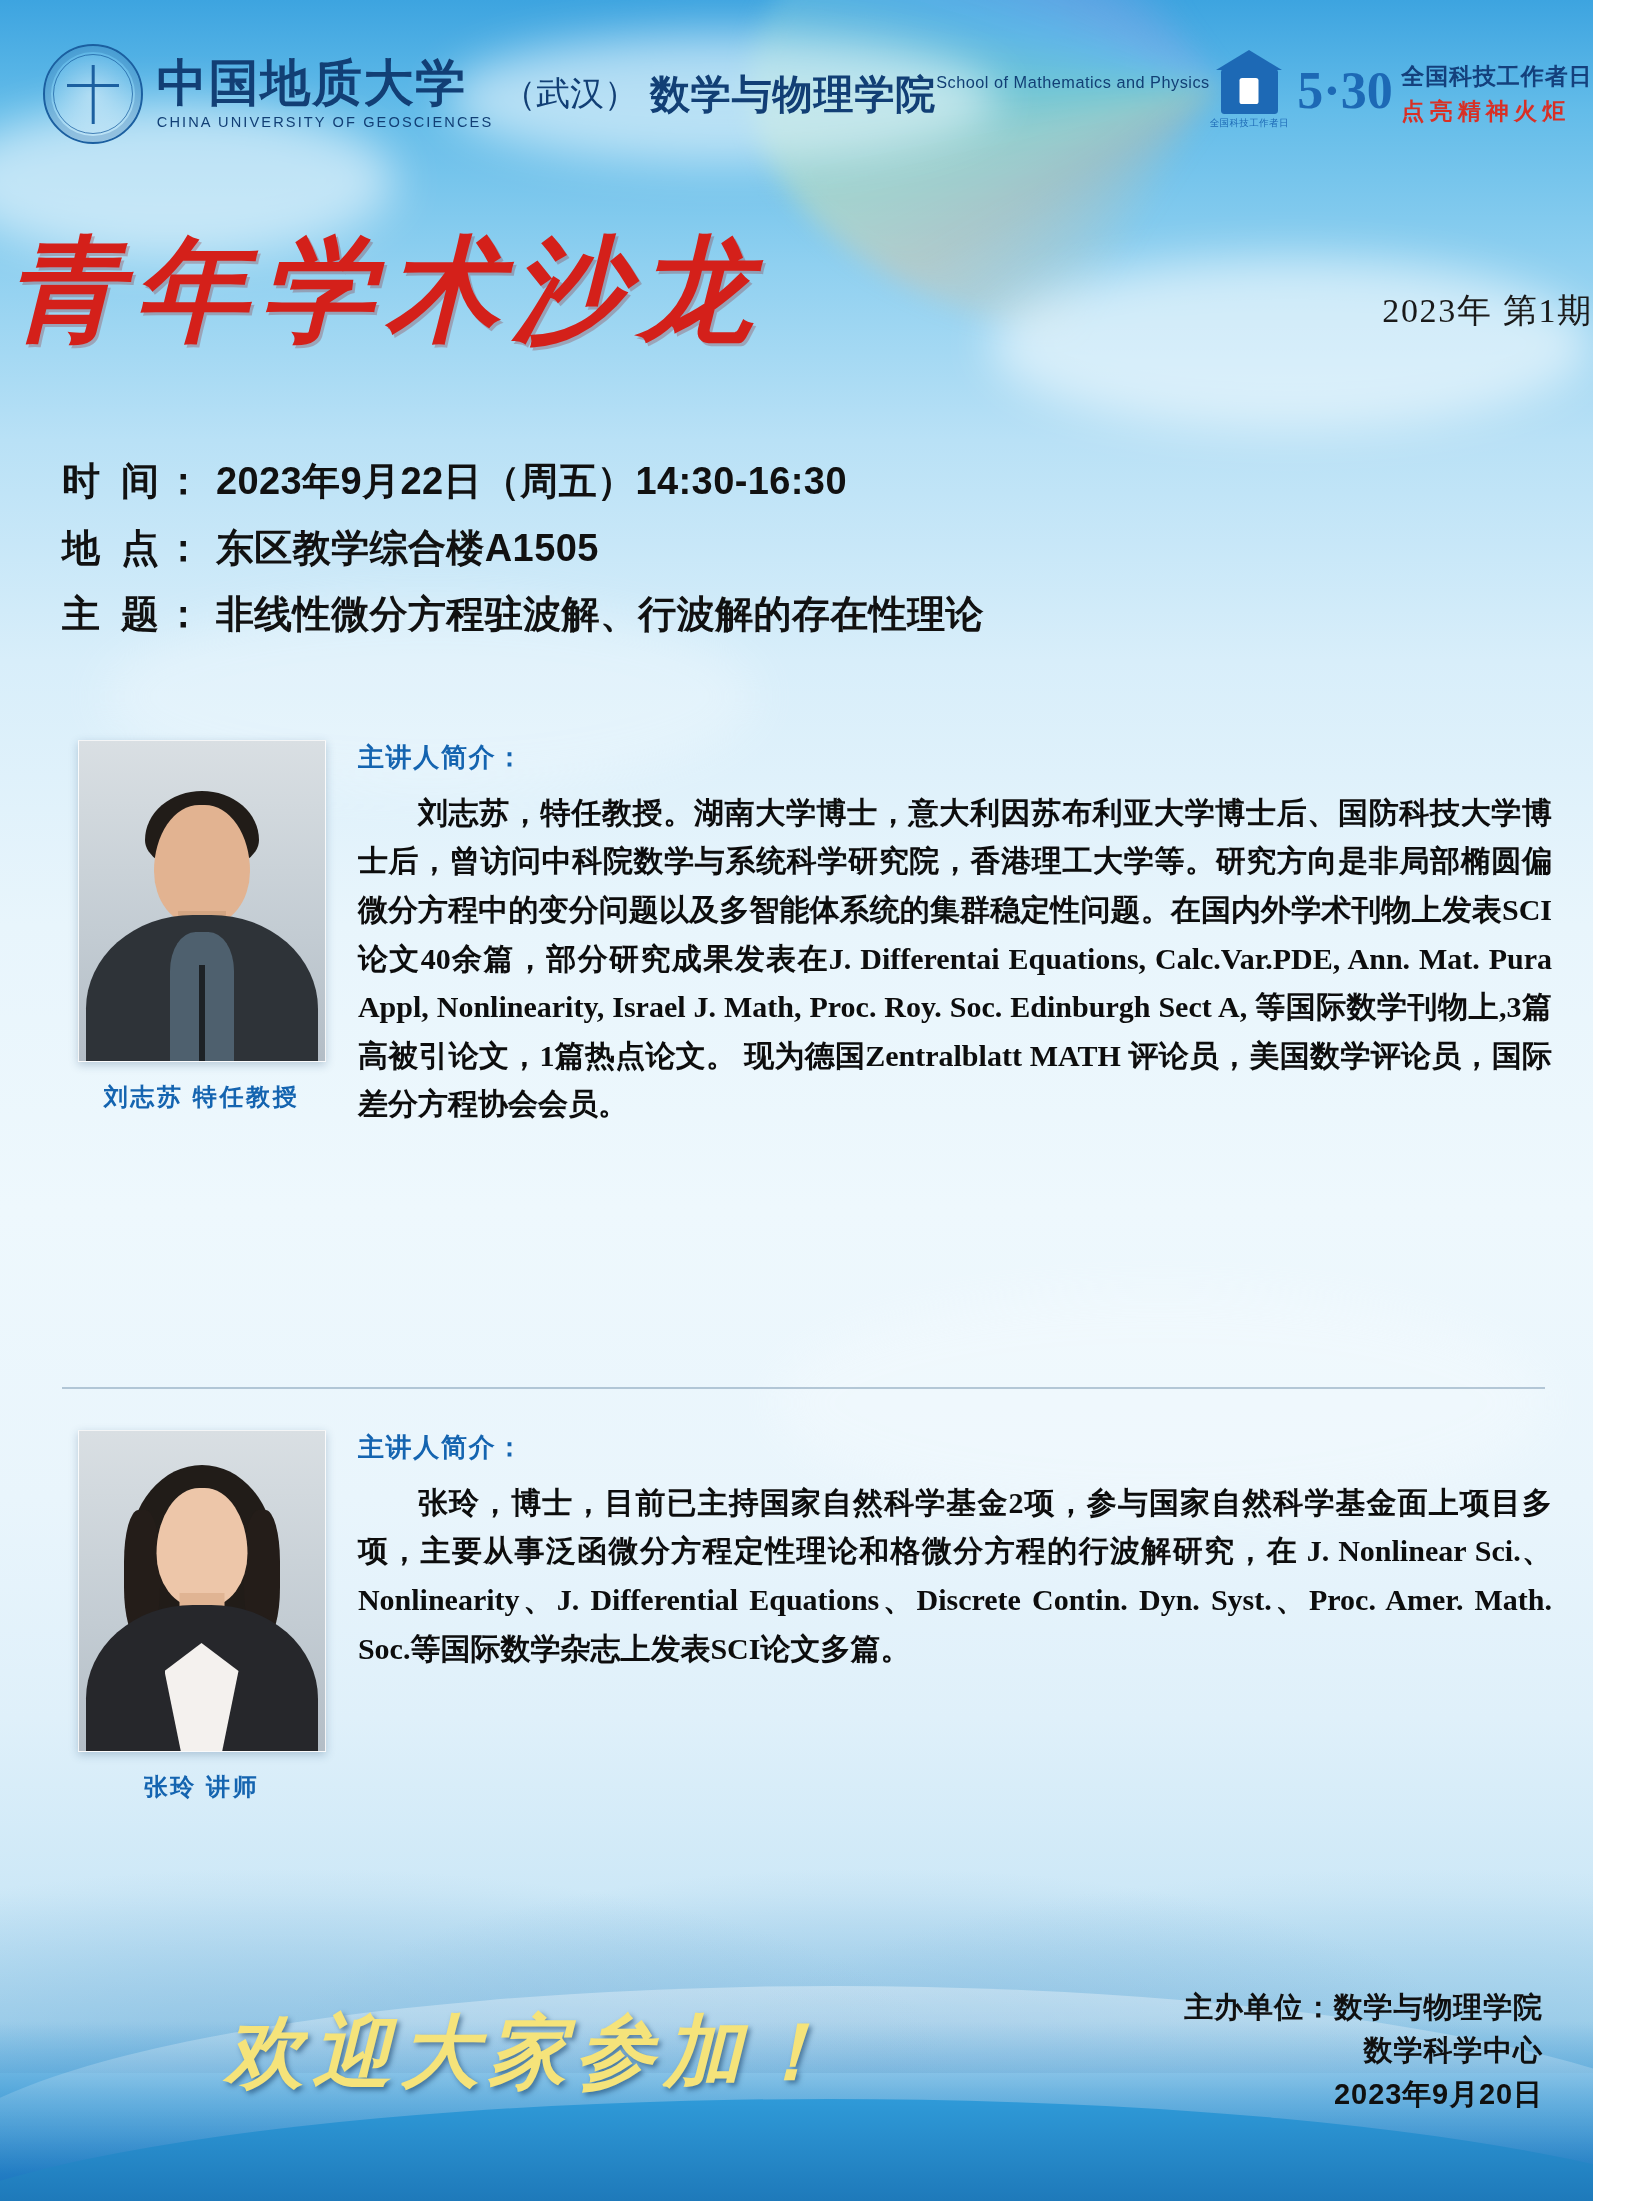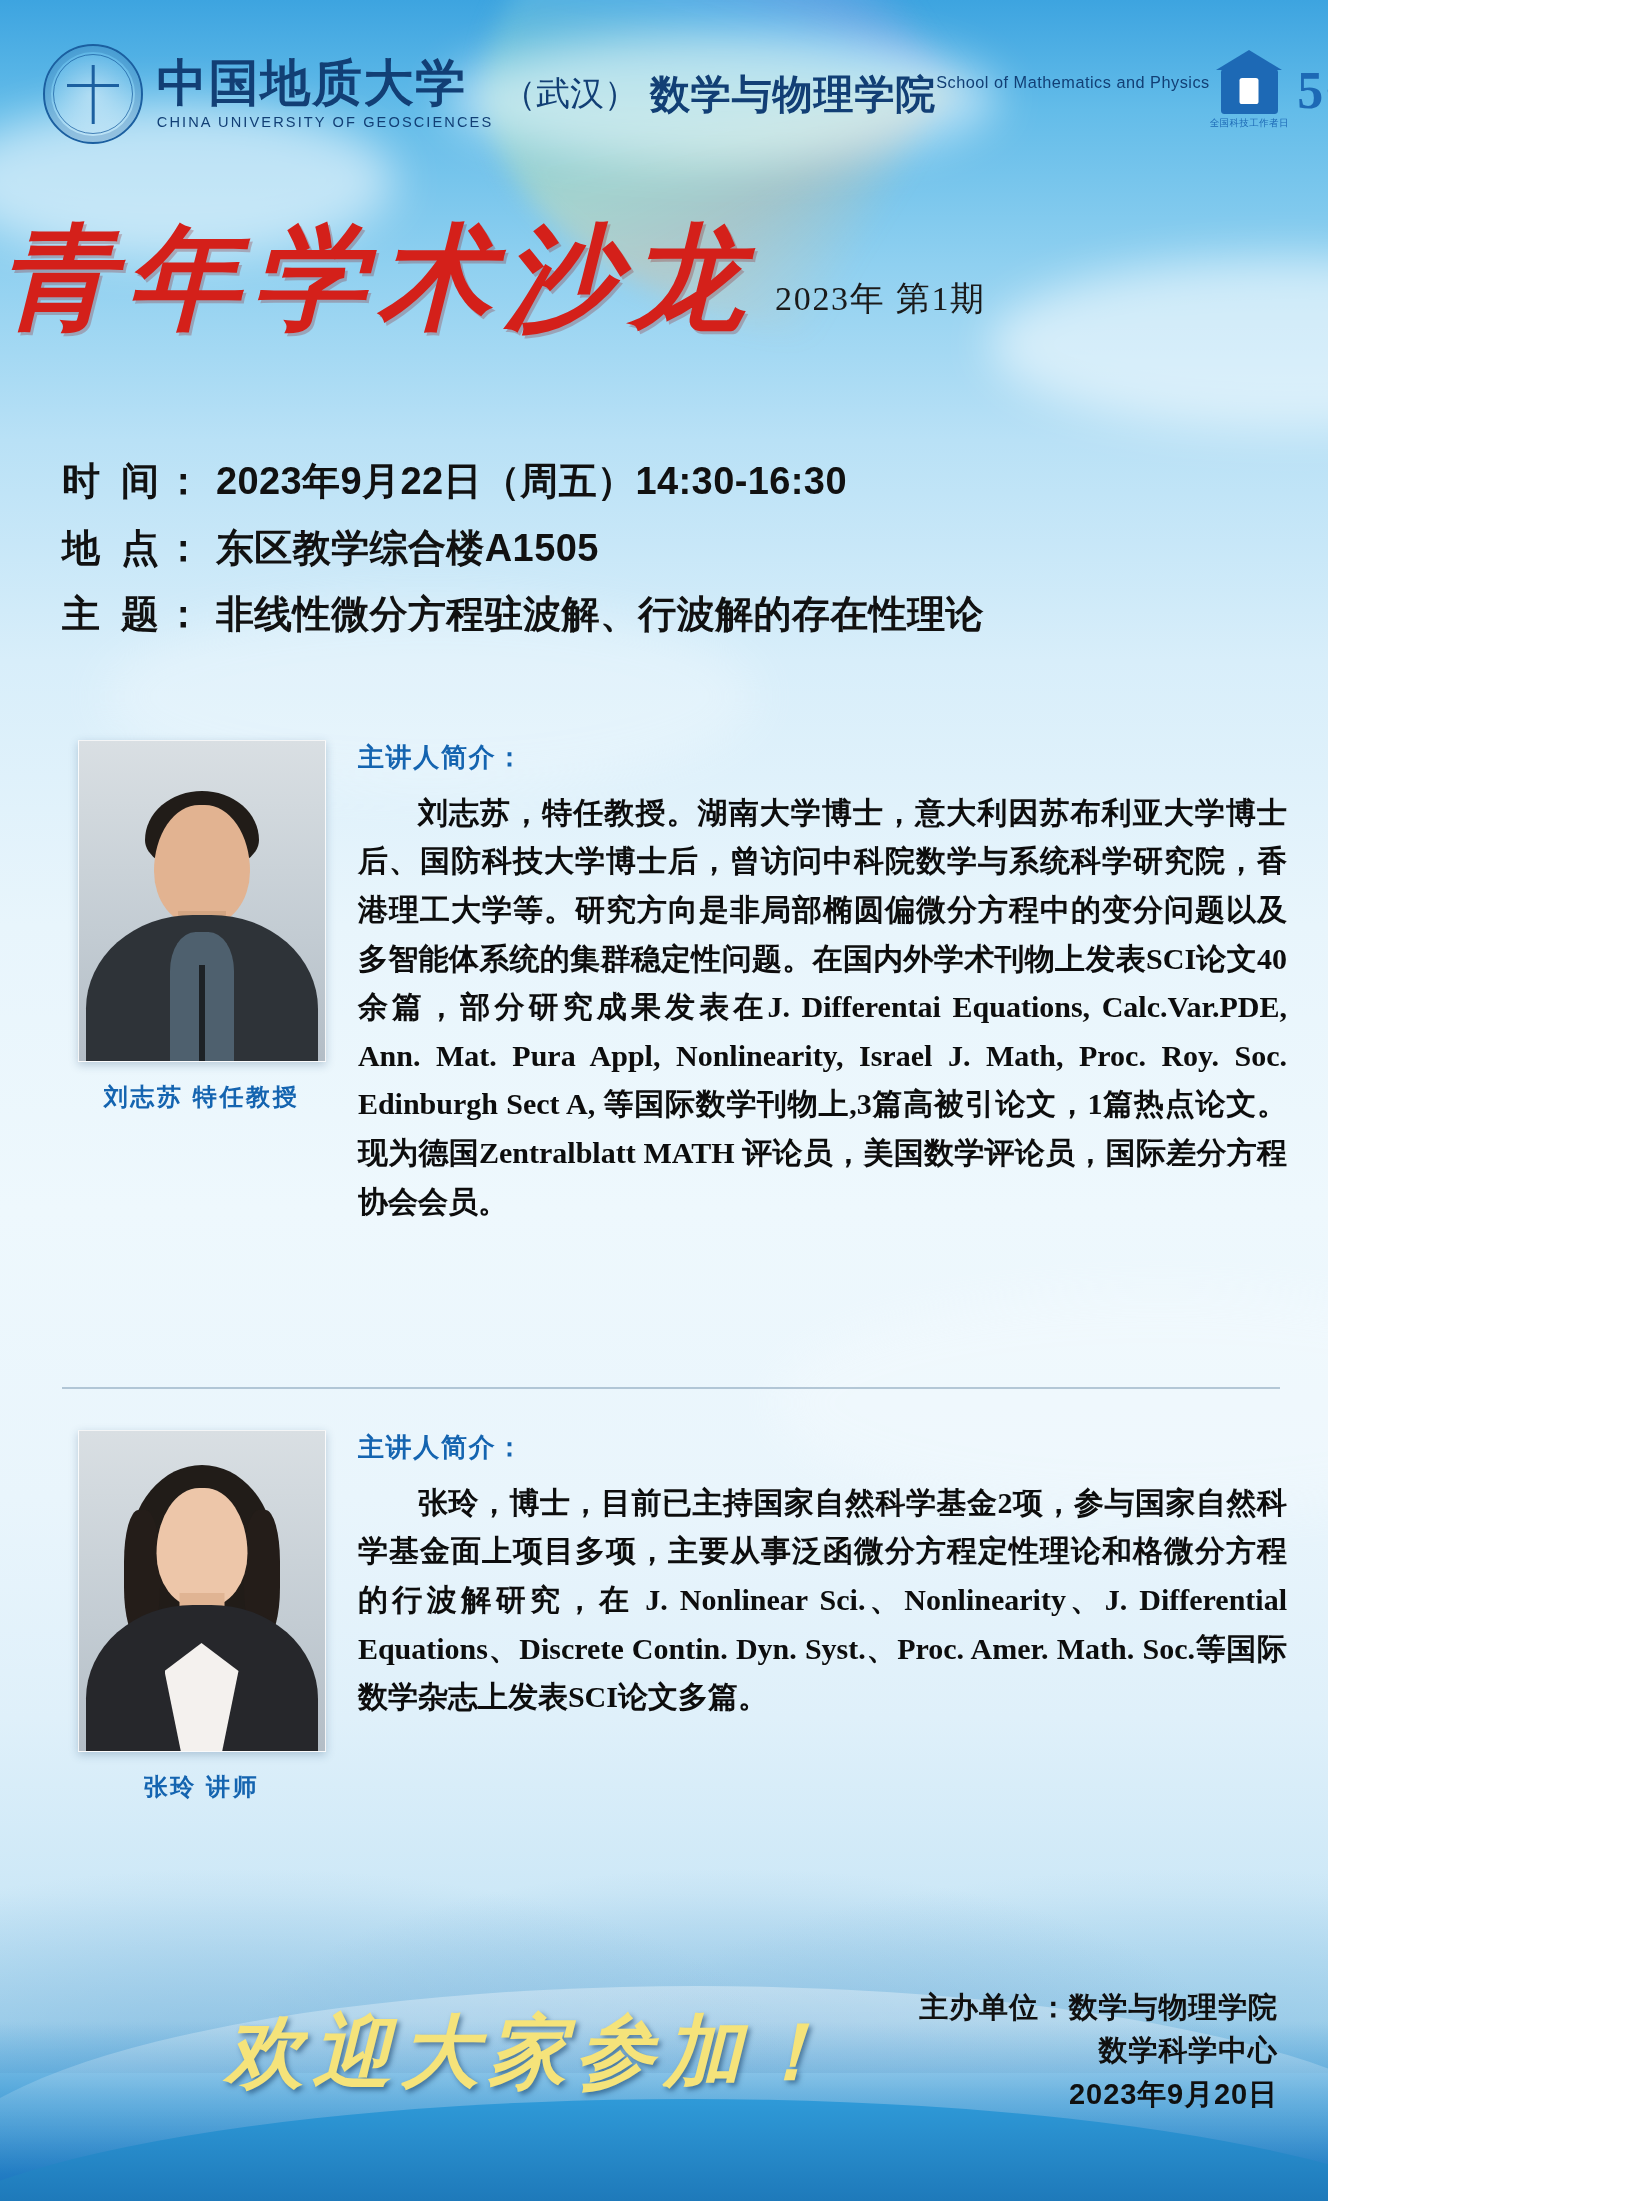--- a/index.html
+++ b/index.html
@@ -5,21 +5,21 @@
   html, body {
     margin: 0;
     padding: 0;
     background: #ffffff;
   }
   body {
     font-family: "Liberation Sans", sans-serif;
   }
   .poster {
     position: relative;
-    width: 1328px;
+    width: 1593px;
     height: 2202px;
     overflow: hidden;
     background: linear-gradient(180deg,
         #3da4e0 0%,
         #63bce9 5%,
         #8fd0f0 12%,
         #b9e1f6 20%,
         #d8eefa 30%,
         #e8f5fc 42%,
         #eef8fd 55%,
@@ -272,27 +272,28 @@
     font-size: 23px;
     font-weight: bold;
     color: #d83026;
     letter-spacing: 5.2px;
     white-space: nowrap;
   }
 
   
   .title-row {
     position: absolute;
-    top: 222px;
+    top: 234px;
     left: 0;
     right: 0;
     display: flex;
     align-items: flex-end;
-    justify-content: flex-start;
+    justify-content: space-between;
     gap: 19px;
+    padding-left: 8px;
   }
   .main-title {
     font-family: "Liberation Serif", serif;
     font-size: 114px;
     font-weight: bold;
     font-style: italic;
     color: #d4201a;
     letter-spacing: 12px;
     text-shadow: 2.6px 2.6px 0 rgba(140,10,10,0.25);
     line-height: 1;

